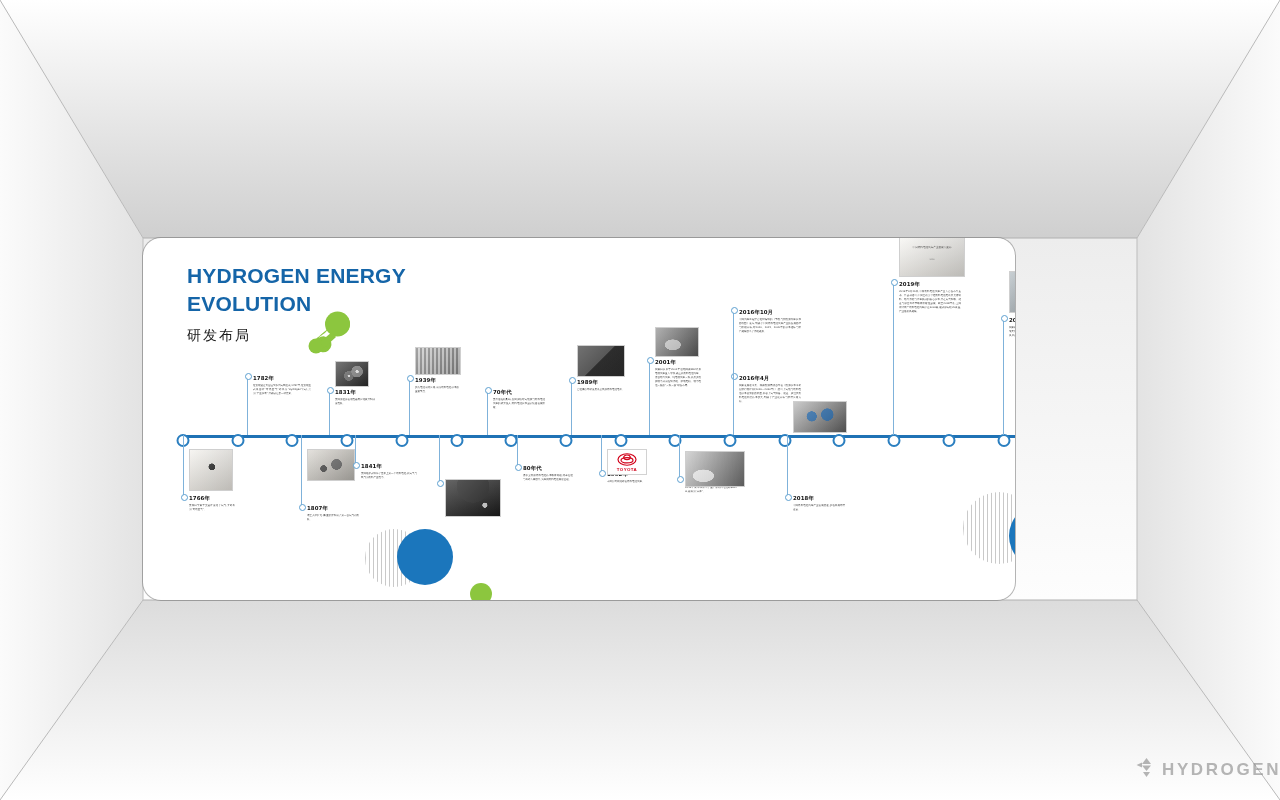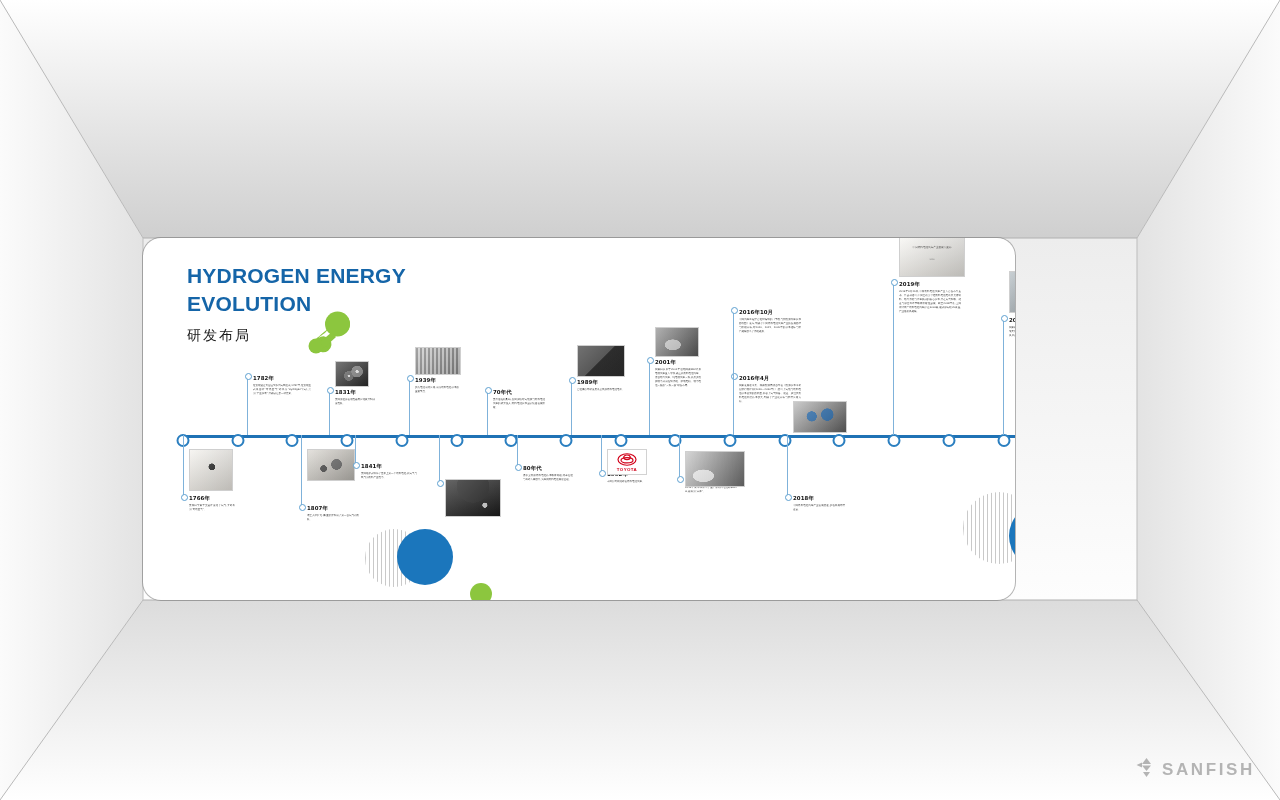--- a/index.html
+++ b/index.html
@@ -423,16 +423,16 @@
 
   <div class="watermark">
     <span>
       <svg width="22" height="22" viewBox="0 0 22 22" xmlns="http://www.w3.org/2000/svg">
         <polygon points="10.5,1 15,7 6,7" fill="#8a8a8a"></polygon>
         <polygon points="6,8.5 15,8.5 10.5,14" fill="#8a8a8a"></polygon>
         <polygon points="7,15 14,15 10.5,20" fill="#8a8a8a"></polygon>
         <polygon points="0.5,8 6,5.5 6,10.5" fill="#8a8a8a"></polygon>
       </svg>
     </span>
-    <span class="wm-text">SANFISH</span>
+    <span class="wm-text">HYDROGEN</span>
   </div>
 
 </div>
 
 </body></html>

